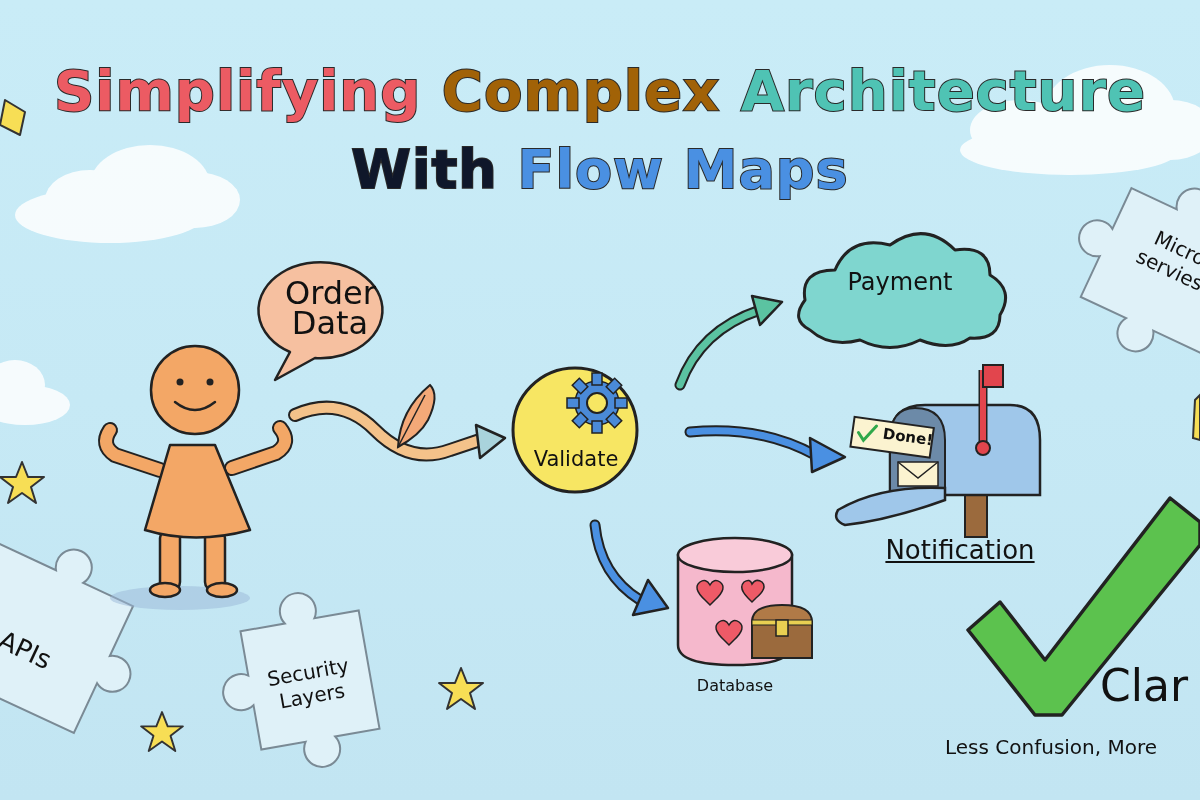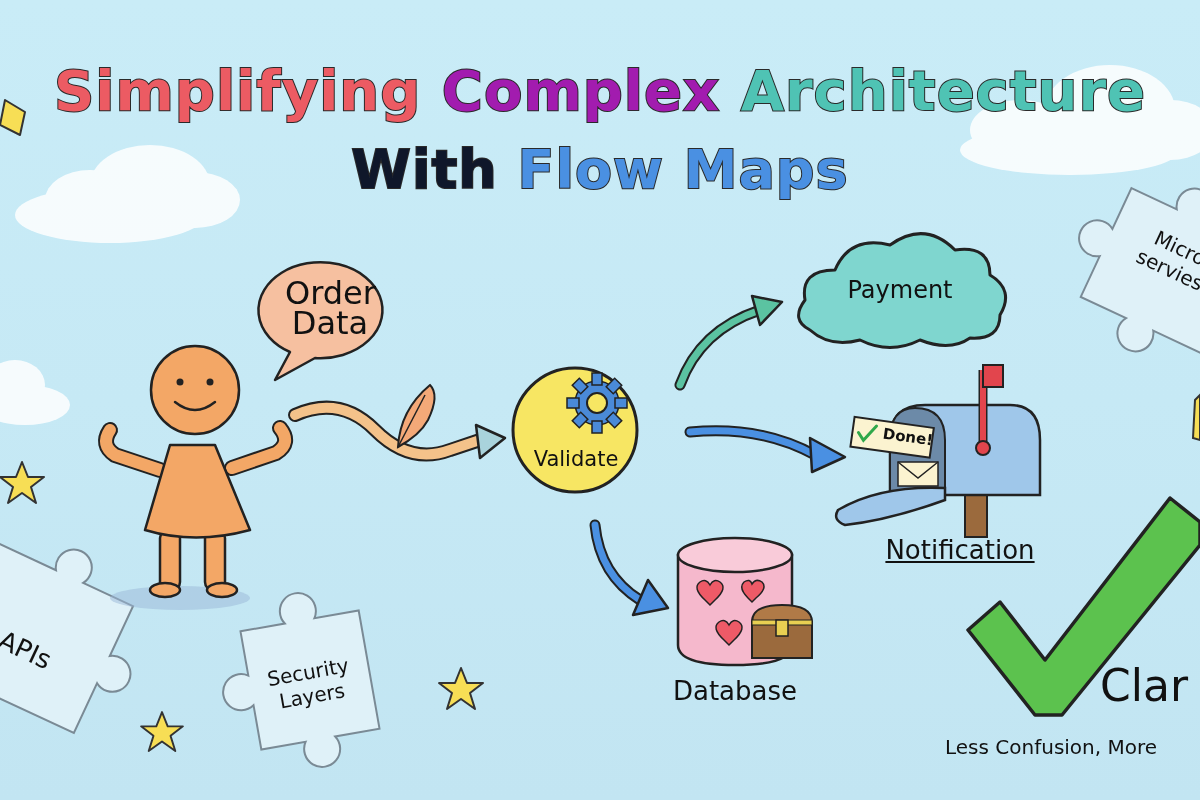--- a/index.html
+++ b/index.html
@@ -59,21 +59,21 @@
   <g>
     <polygon transform="translate(461,690) scale(1)" fill="#f7de55" stroke="#333" stroke-width="2" stroke-linejoin="round" points="0,-22 6,-7 22,-7 9,3 14,19 0,9 -14,19 -9,3 -22,-7 -6,-7"></polygon>
   </g>
   <g>
     <polygon points="1195,400 1200,395 1200,440 1193,438" fill="#f7de55" stroke="#333" stroke-width="2"></polygon>
   </g>
 </svg>
 
 <div class="title-line t1">
   <span style="color:#ec5b63">Simplifying</span>
-  <span style="color:#a21caf">Complex</span>
+  <span style="color:#a16207">Complex</span>
   <span style="color:#4fc3b4">Architecture</span>
 </div>
 <div class="title-line t2">
   <span style="color:#0f172a">With</span>
   <span style="color:#4a90e2">Flow Maps</span>
 </div>
 
 <svg class="layer" viewBox="0 0 1200 800">
 
   <g transform="translate(40,640) rotate(25)">
@@ -196,27 +196,27 @@
   </g>
 </svg>
 
 <div class="label" style="left:285px; top:278px; width:90px; font-size:32px; line-height:30px;">
   <div>Order</div>
   <div>Data</div>
 </div>
 
 <div class="label" style="left:520px; top:447px; width:112px; font-size:21px;">Validate</div>
 
-<div class="label" style="left:830px; top:276px; width:140px; font-size:24px;">Payment</div>
+<div class="label" style="left:830px; top:268px; width:140px; font-size:24px;">Payment</div>
 
 <div class="label" style="left:878px; top:428px; width:60px; font-size:15px; font-weight:bold; transform:rotate(8deg);">Done!</div>
 
 <div class="label" style="left:870px; top:535px; width:180px; font-size:26px;text-decoration:underline;">Notification</div>
 
-<div class="label" style="left:660px; top:676px; width:150px; font-size:26px;">Database</div>
+<div class="label" style="left:660px; top:676px; width:150px; font-size:16px;">Database</div>
 
 <div class="label" style="left:-20px; top:635px; width:90px; font-size:26px; transform:rotate(25deg);">APIs</div>
 
 <div class="label" style="left:255px; top:660px; width:110px; font-size:20px; line-height:24px; transform:rotate(-10deg);">
   <div>Security</div>
   <div>Layers</div>
 </div>
 
 <div class="label" style="left:1120px; top:235px; width:110px; font-size:20px; line-height:24px; transform:rotate(25deg);">
   <div>Micro</div>

